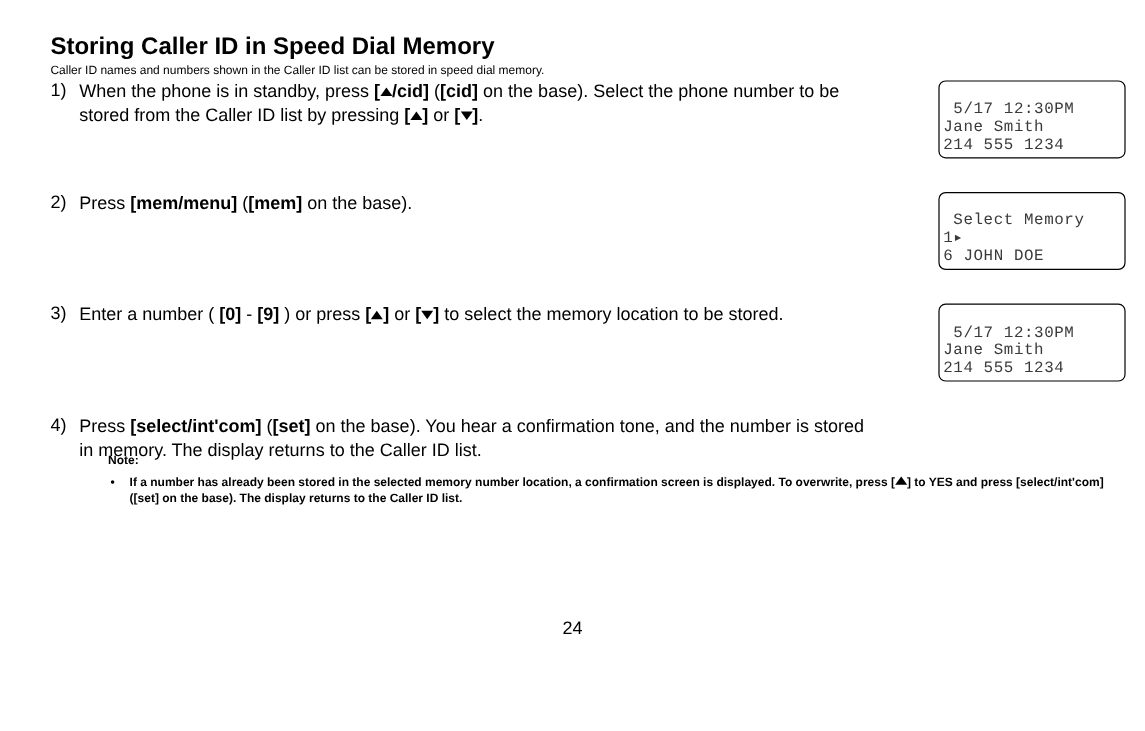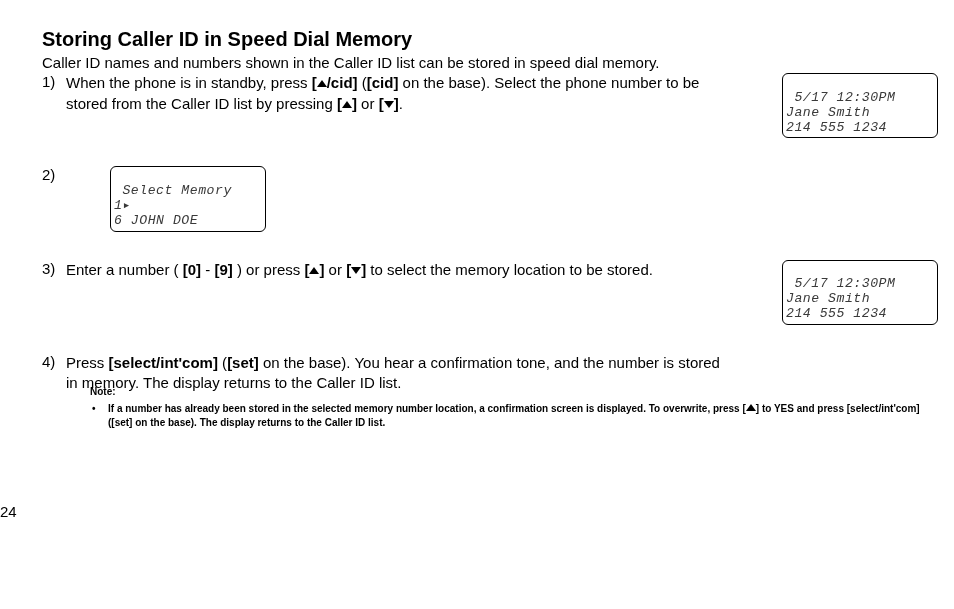--- a/index.html
+++ b/index.html
@@ -17,21 +17,21 @@
     height: 552px;
     box-sizing: border-box;
     padding: 28px 20px 0 42px;
   }
   .heading {
     font-size: 20px;
     font-weight: 700;
     margin: 0 0 2px 0;
   }
   .intro, .subintro {
-    font-size: 15px;
+    font-size: 10px;
     line-height: 1.35;
   }
   .subintro { margin-top: 20px; margin-bottom: 4px; }
   .steps { margin: 0; padding: 0; }
   .step {
     display: flex;
     align-items: flex-start;
     margin-bottom: 28px;
   }
   .step .num {
@@ -55,21 +55,21 @@
     border: 1.5px solid #000;
     border-radius: 6px;
     padding: 2px 3px 2px 3px;
     font-family: "Courier New", monospace;
     font-size: 13.2px;
     line-height: 1.12;
     letter-spacing: 0.5px;
     white-space: pre;
     color: #3a3a3a;
   }
-  .lcd-line { display: block; font-style: italic; }
+  .lcd-line { display: block; }
   b { font-weight: 700; }
   .notes-block {
     margin-left: 24px;
     margin-top: -16px;
     font-size: 10px;
     line-height: 1.33;
   }
   .note-label { font-weight: 700; margin: 2px 0 2px 24px; }
   .note-bullets { margin: 4px 0 0 24px; padding: 0; list-style: none; }
   .note-bullets li {
@@ -79,23 +79,24 @@
     position: relative;
   }
   .note-bullets li::before {
     content: "•";
     position: absolute;
     left: 2px;
     top: 0;
   }
   .pagenum {
     position: absolute;
-    bottom: 32px;
+    bottom: 20px;
     left: 0;
     width: 100%;
+    text-align: center;
     font-size: 15px;
   }
   .tri {
     display: inline-block;
     font-size: 0;
     line-height: 0;
     vertical-align: 1px;
   }
   .tri-up {
     border-left: 5px solid transparent;
@@ -125,20 +126,23 @@
         <span>When the phone is in standby, press </span><b><span>[</span><span class="tri tri-up"></span><span>/cid]</span></b><span> (</span><b>[cid]</b><span> on the base). Select the phone number to be stored from the Caller ID list by pressing </span><b><span>[</span><span class="tri tri-up"></span><span>]</span></b><span> or </span><b><span>[</span><span class="tri tri-down"></span><span>]</span></b><span>.</span>
       </div>
       <div class="screen-col">
         <div class="lcd">
 <span class="lcd-line"> 5/17 12:30PM</span><span class="lcd-line">Jane Smith</span><span class="lcd-line">214 555 1234</span></div>
       </div>
     </div>
 
     <div class="step">
       <div class="num">2)</div>
+      <div class="body">
+        <span>Press </span><b>[mem/menu]</b><span> (</span><b>[mem]</b><span> on the base).</span>
+      </div>
       <div class="screen-col">
         <div class="lcd">
 <span class="lcd-line"> Select Memory</span><span class="lcd-line">1▸</span><span class="lcd-line">6 JOHN DOE</span></div>
       </div>
     </div>
 
     <div class="step">
       <div class="num">3)</div>
       <div class="body">
         <span>Enter a number ( </span><b>[0]</b><span> - </span><b>[9]</b><span> ) or press </span><b><span>[</span><span class="tri tri-up"></span><span>]</span></b><span> or </span><b><span>[</span><span class="tri tri-down"></span><span>]</span></b><span> to select the memory location to be stored.</span>

